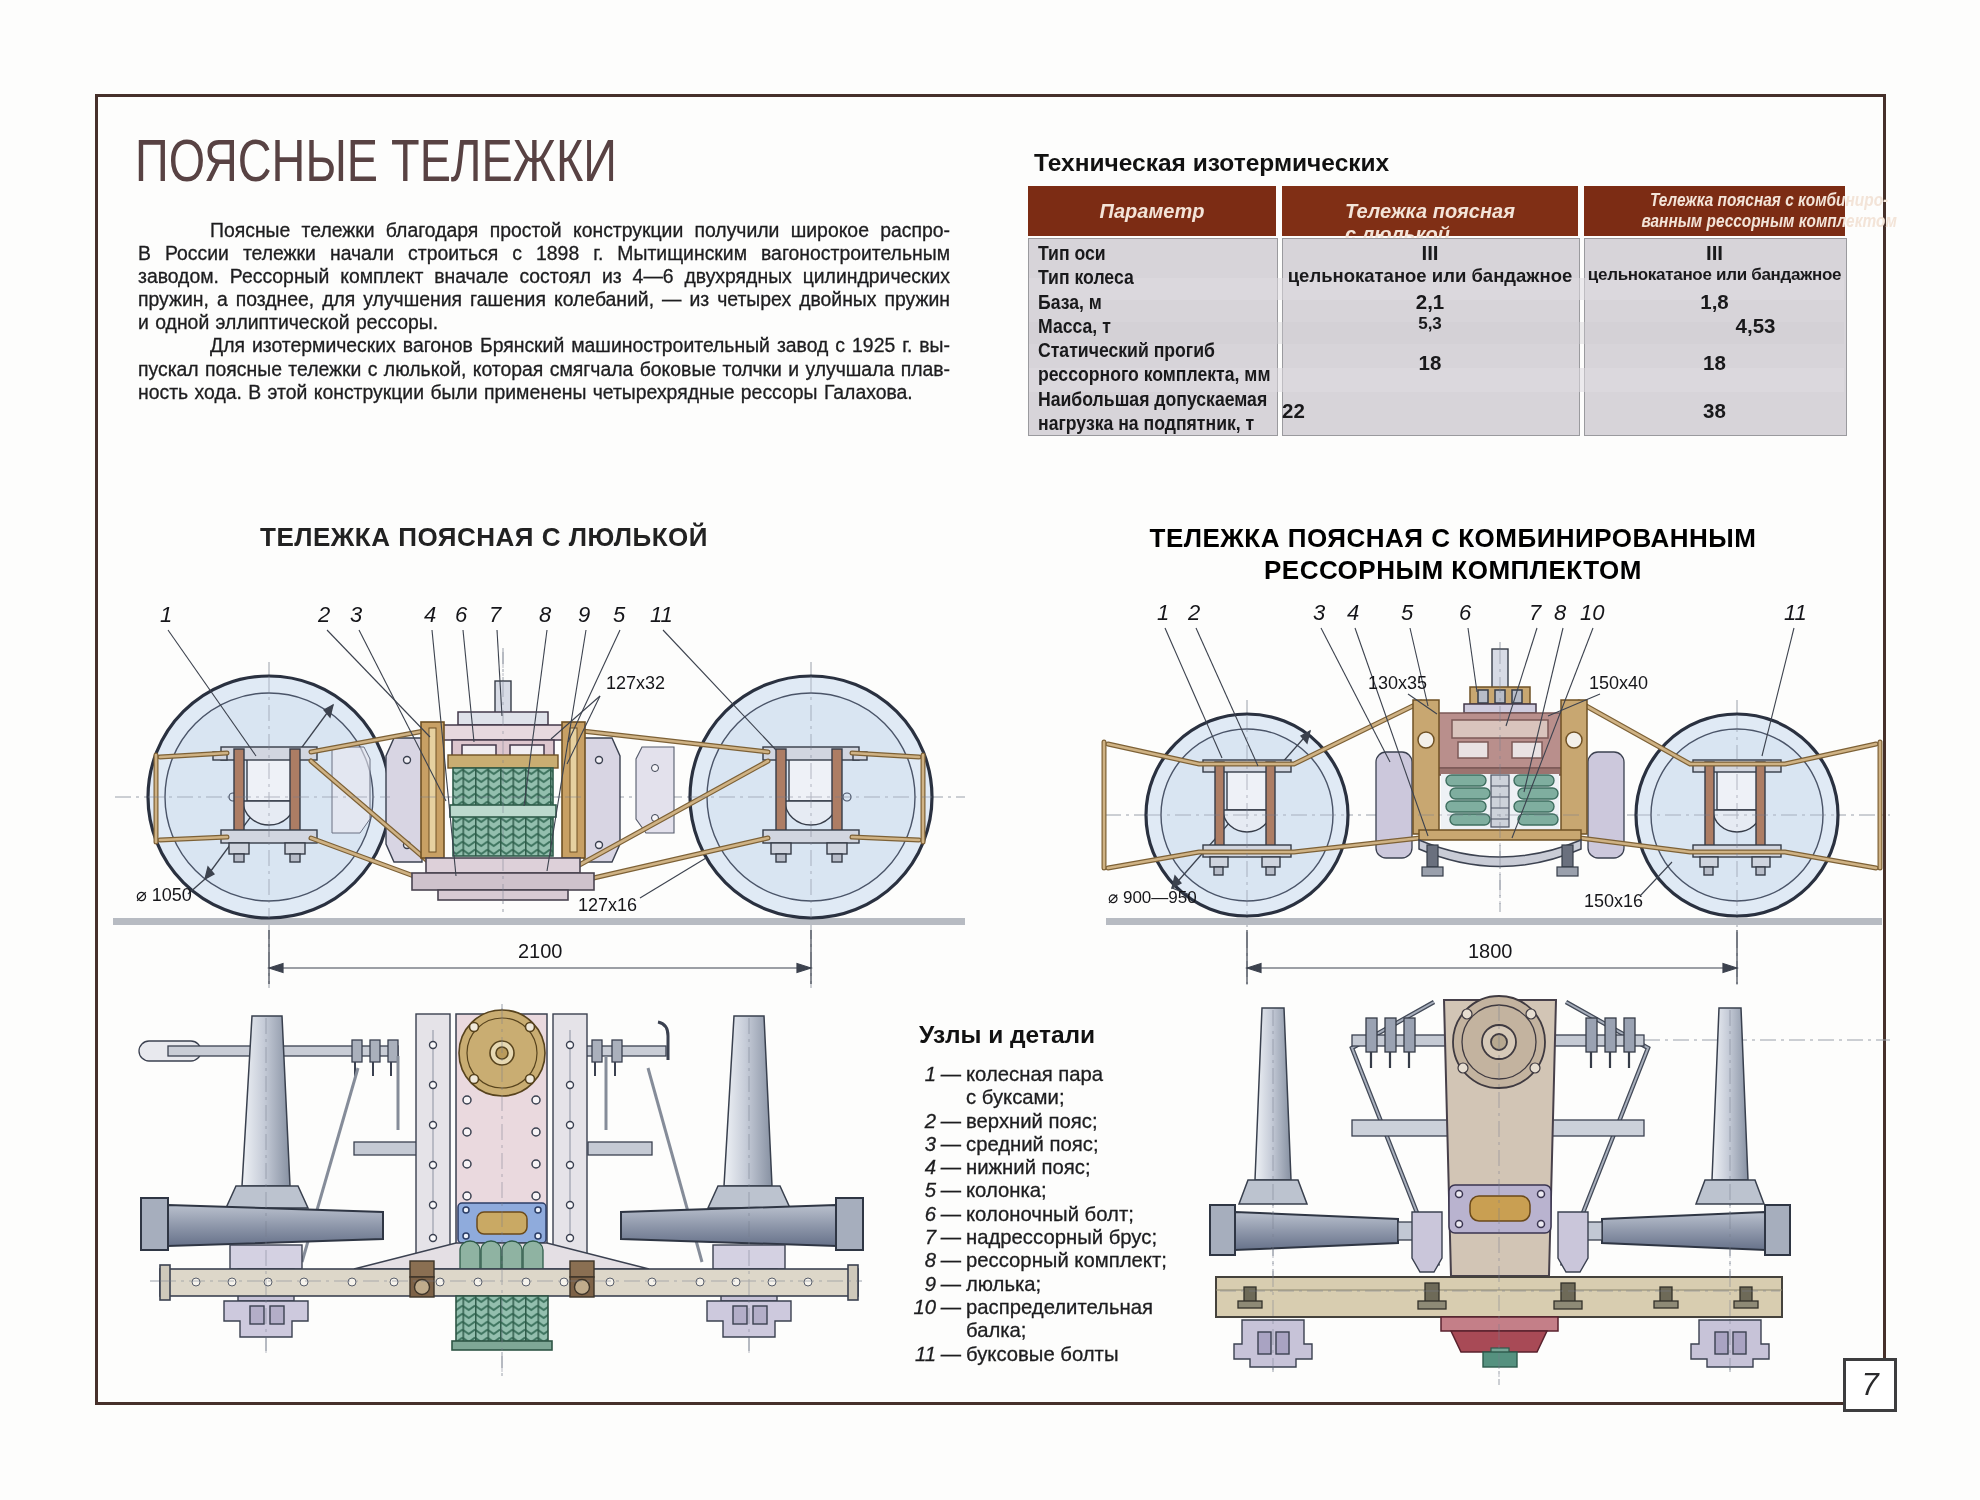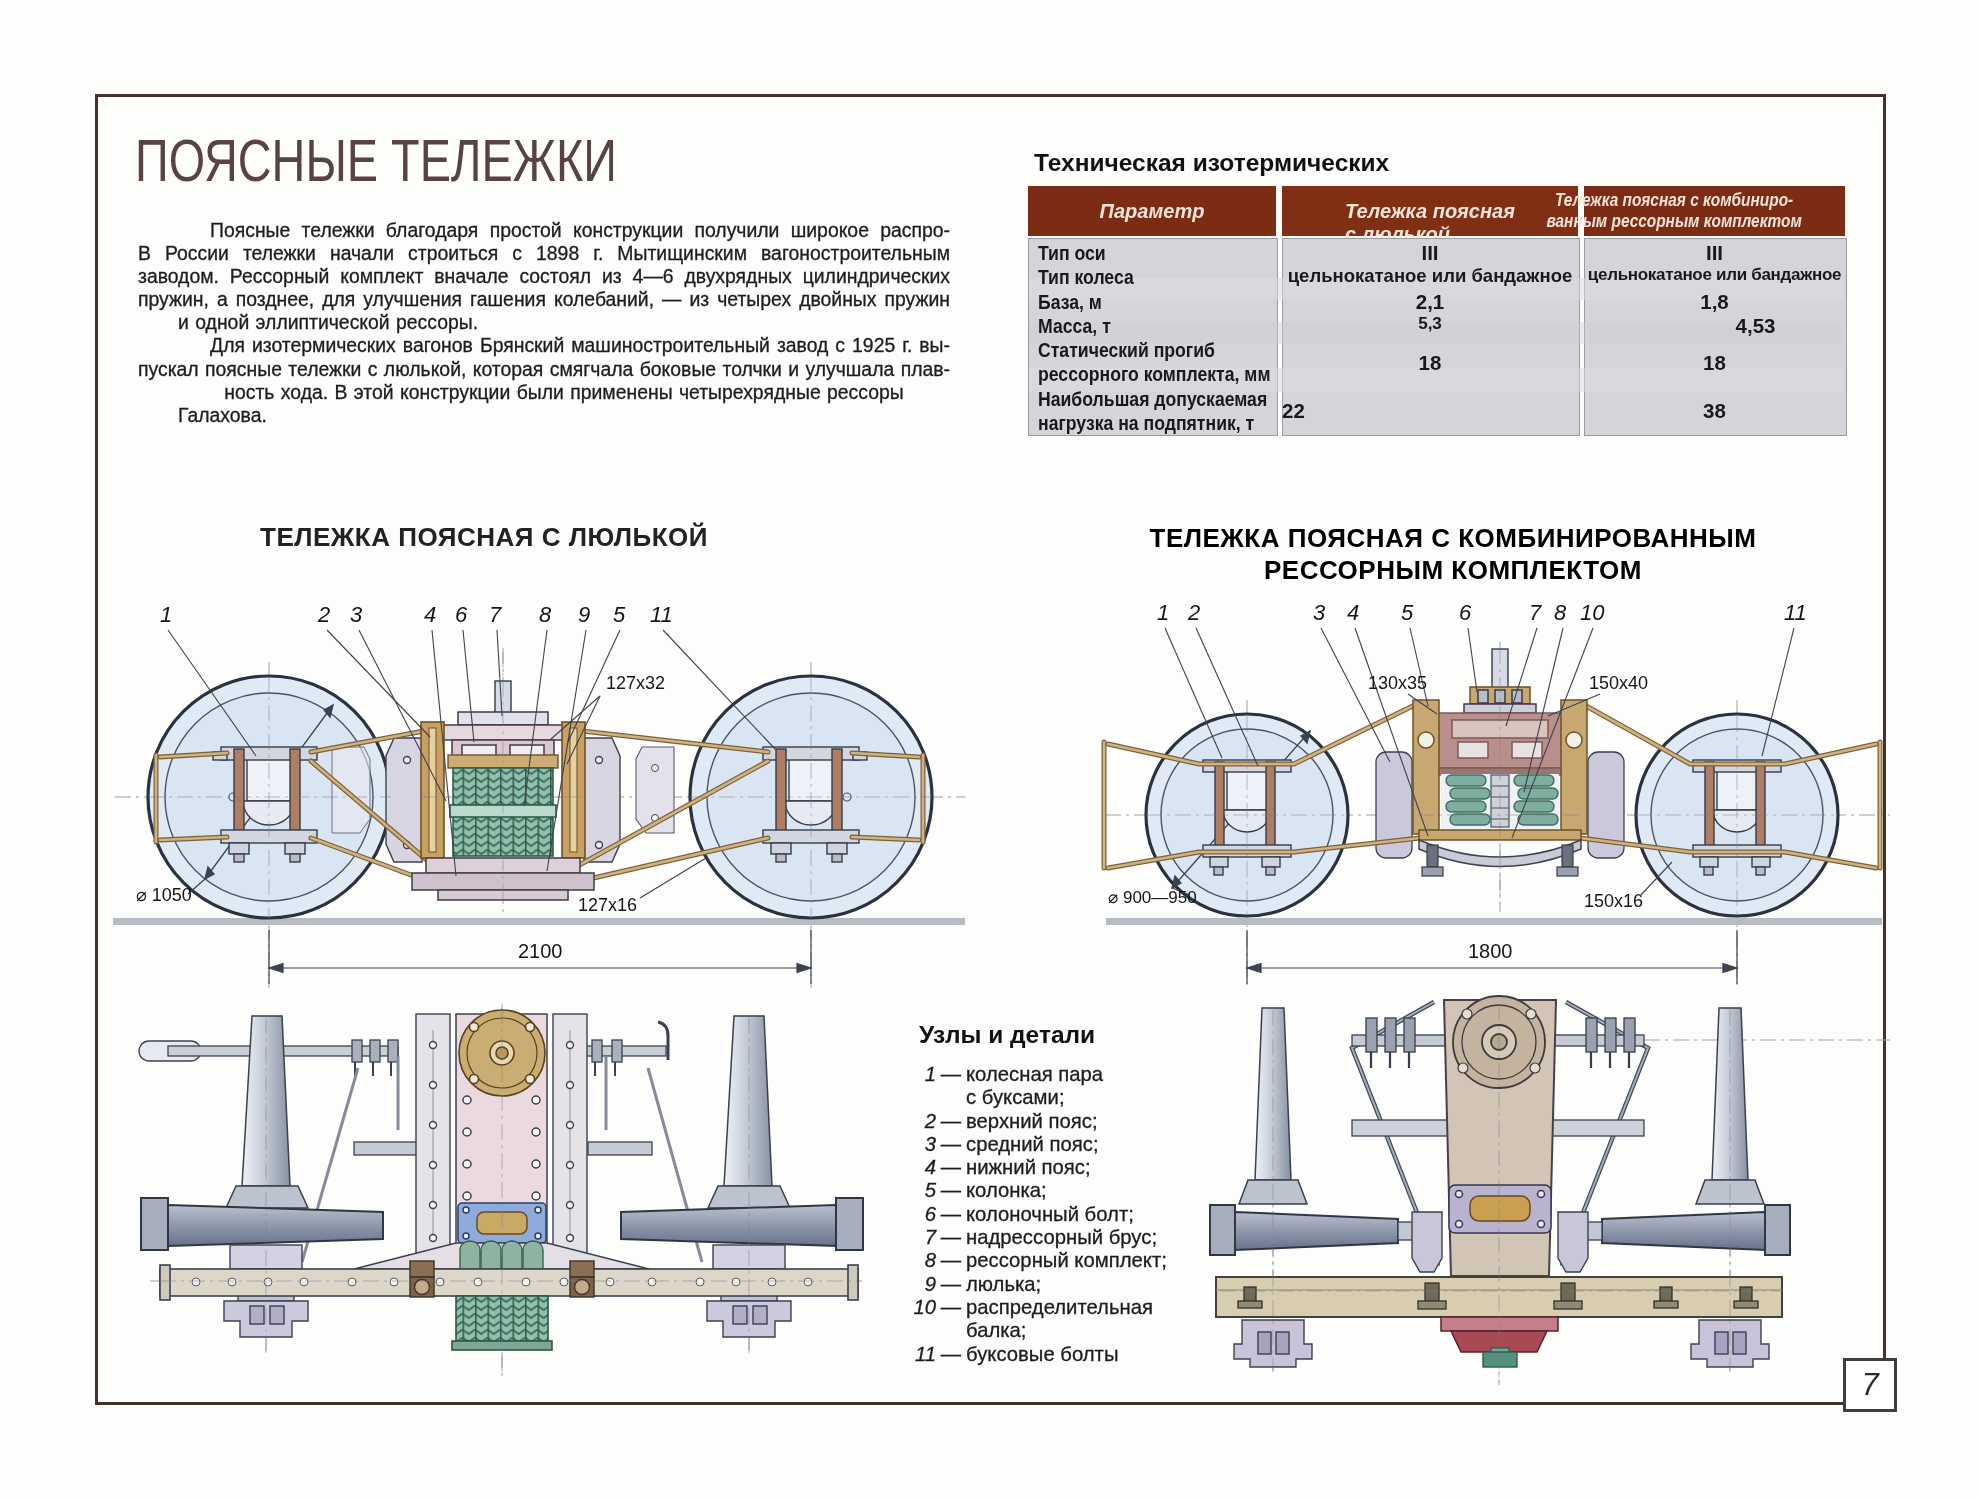--- a/index.html
+++ b/index.html
@@ -1,19 +1,19 @@
 <!DOCTYPE html>
 <html><head>
 <meta charset="utf-8">
 <style>
   html,body{margin:0;padding:0;}
   body{width:1980px;height:1500px;background:#fdfdfc;font-family:"Liberation Sans", sans-serif;position:relative;overflow:hidden;}
   .abs{position:absolute;}
   .t-just{text-align:justify;text-align-last:justify;}
-  .t-left{text-align:center;text-align-last:left;margin-left:40px;}
+  .t-left{text-align:center;text-align-last:left;}
 </style>
 </head>
 <body>
 
 <div class="abs" style="left:95px;top:94px;width:1785px;height:1305px;border:3px solid #46302a;"></div>
 
 <div class="abs" style="left:135px;top:126px;font-size:60px;letter-spacing:0px;color:#584243;font-weight:400;transform:scaleX(0.78);transform-origin:left top;white-space:nowrap;">ПОЯСНЫЕ ТЕЛЕЖКИ</div>
 
 <div class="abs" style="left:138px;top:219px;width:812px;font-size:19.4px;line-height:23.1px;color:#1d1d1f;word-spacing:1px;-webkit-text-stroke:0.3px #1d1d1f;">
   <div class="t-just" style="text-indent:72px;">Поясные тележки благодаря простой конструкции получили широкое распро-</div>
@@ -28,21 +28,21 @@
 
 <div class="abs" style="left:1034px;top:149px;font-size:24.5px;font-weight:700;color:#111;">Техническая изотермических</div>
 
 <div class="abs" style="left:1028px;top:186px;width:817px;height:248px;">
 
   <div class="abs" style="left:0;top:0;width:248px;height:50px;background:#7c2c14;"></div>
   <div class="abs" style="left:254px;top:0;width:296px;height:50px;background:#802f15;"></div>
   <div class="abs" style="left:556px;top:0;width:261px;height:50px;background:#7c2c14;"></div>
   <div class="abs" style="left:0;top:0;width:248px;height:50px;color:#f3e4d8;font-weight:700;font-style:italic;font-size:20px;display:flex;align-items:center;justify-content:center;">Параметр</div>
   <div class="abs" style="left:254px;top:12px;width:296px;height:50px;color:#f3e4d8;font-weight:700;font-style:italic;font-size:20px;display:flex;align-items:center;justify-content:center;text-align:left;line-height:23px;">Тележка поясная<br>с люлькой</div>
-  <div class="abs" style="left:556px;top:0;width:235px;height:50px;color:#f3e4d8;font-weight:700;font-style:italic;font-size:17.5px;display:flex;align-items:center;justify-content:flex-end;">
+  <div class="abs" style="left:556px;top:0;width:235px;height:50px;color:#f3e4d8;font-weight:700;font-style:italic;font-size:17.5px;display:flex;align-items:center;justify-content:flex-start;padding-left:40px;">
       <span style="display:inline-block;text-align:center;line-height:21px;white-space:nowrap;transform:scaleX(0.88);transform-origin:center;">Тележка поясная с комбиниро-<br>ванным рессорным комплектом</span>
     </div>
 
   <div class="abs" style="left:0;top:52px;width:248px;height:196px;background:#d7d4d9;border:1px solid #9a9a9e;"></div>
   <div class="abs" style="left:254px;top:52px;width:296px;height:196px;background:#d7d4d9;border:1px solid #9a9a9e;"></div>
   <div class="abs" style="left:556px;top:52px;width:261px;height:196px;background:#d7d4d9;border:1px solid #9a9a9e;"></div>
 
   <div class="abs" style="left:1px;top:92px;width:815px;height:22px;background:#dedbe0;opacity:.55;"></div>
   <div class="abs" style="left:1px;top:136px;width:815px;height:22px;background:#cfccd3;opacity:.4;"></div>
   <div class="abs" style="left:1px;top:182px;width:815px;height:24px;background:#dedbe0;opacity:.55;"></div>

